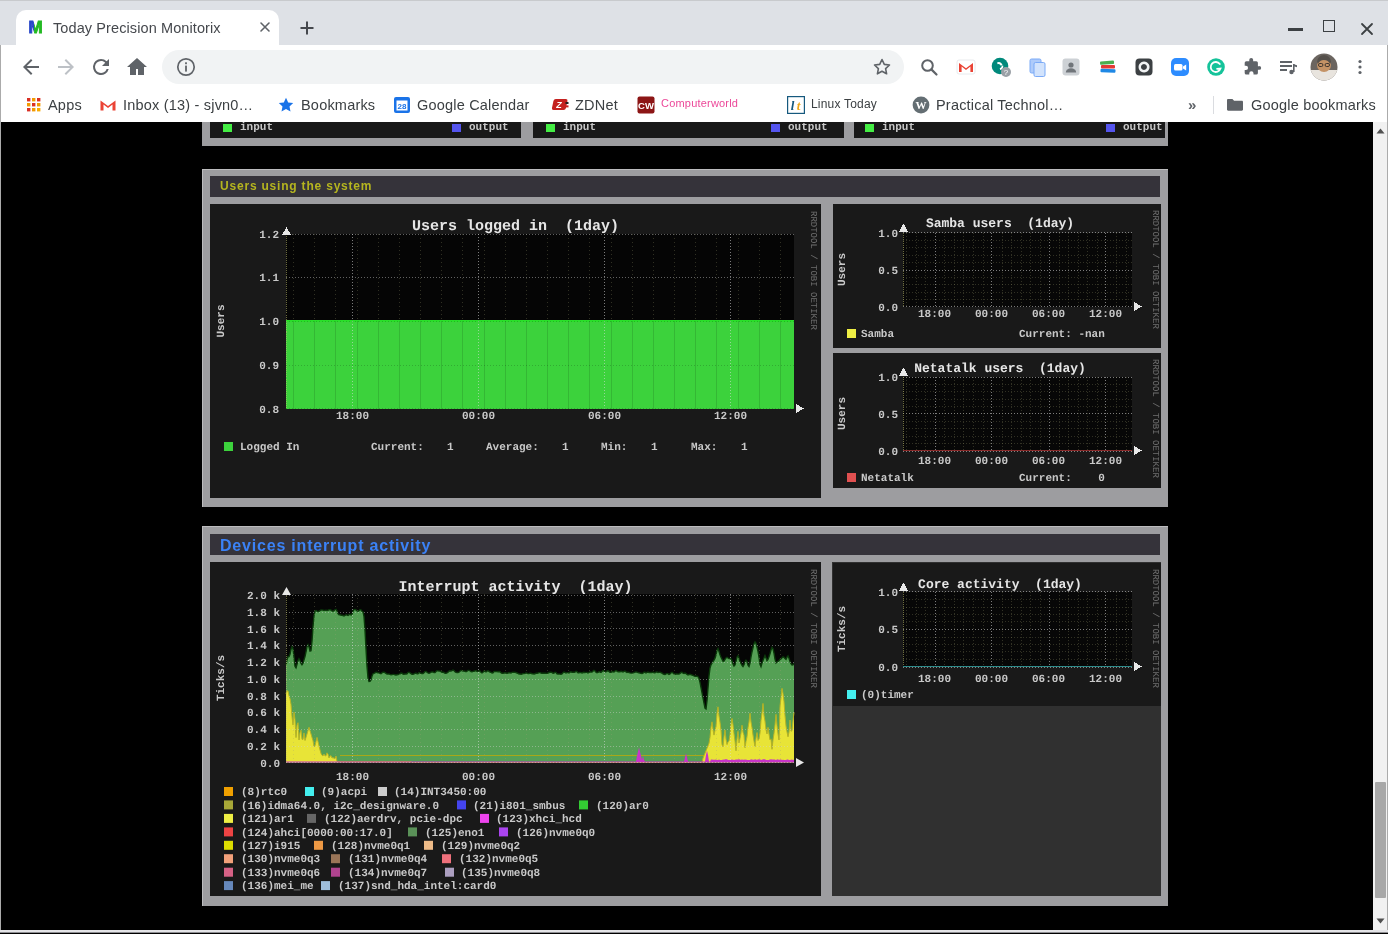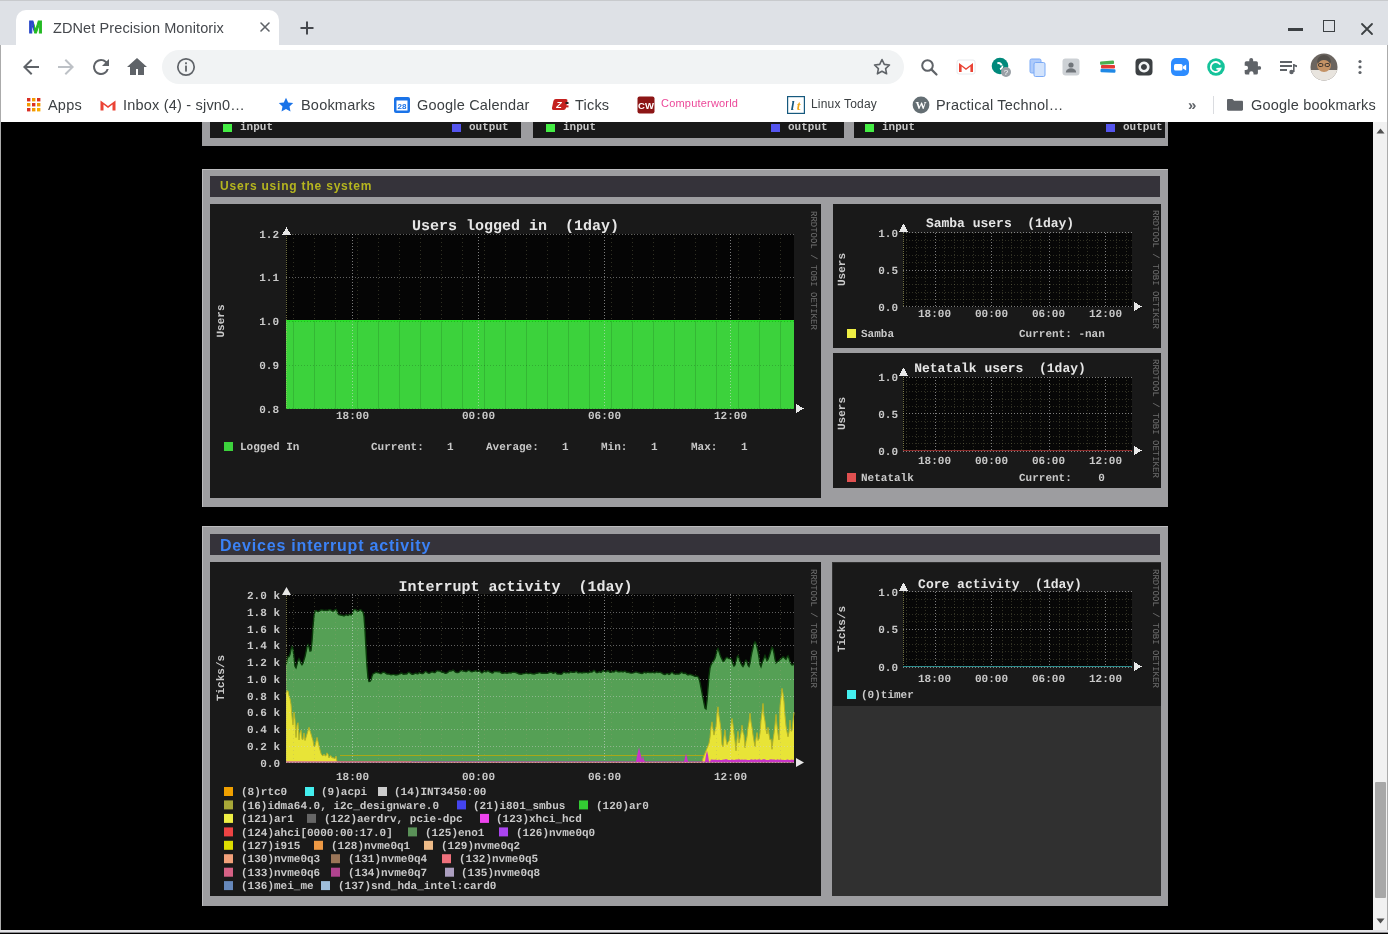--- a/index.html
+++ b/index.html
@@ -413,21 +413,21 @@
     <div style="position:absolute;left:16px;top:10px;width:263px;height:35px;background:#fff;border-radius:10px 10px 0 0"></div>
     <svg width="17" height="17" viewBox="0 0 17 17" style="position:absolute;left:27px;top:18px">
       <defs>
         <linearGradient id="mg" x1="0" x2="1">
           <stop offset="0.38" stop-color="#2746C8"></stop>
           <stop offset="0.38" stop-color="#23B923"></stop>
         </linearGradient>
       </defs>
       <text x="8.5" y="15" font-family="Liberation Sans" font-size="17" font-weight="bold" fill="url(#mg)" stroke="url(#mg)" stroke-width="0.9" text-anchor="middle">M</text>
     </svg>
-    <div style="position:absolute;left:53px;top:20px;font-size:14.5px;color:#45484D;letter-spacing:0.1px">ZDNet Precision Monitorix</div>
+    <div style="position:absolute;left:53px;top:20px;font-size:14.5px;color:#45484D;letter-spacing:0.1px">Today Precision Monitorix</div>
     <svg width="16" height="16" viewBox="0 0 16 16" style="position:absolute;left:257px;top:19px">
       <path d="M4 4 L12 12 M12 4 L4 12" stroke="#5F6368" stroke-width="1.6" stroke-linecap="round"></path>
     </svg>
     <svg width="20" height="20" viewBox="0 0 20 20" style="position:absolute;left:297px;top:18px">
       <path d="M10 3.5 V16.5 M3.5 10 H16.5" stroke="#45484D" stroke-width="2"></path>
     </svg>
     <div style="position:absolute;left:1288px;top:28px;width:15px;height:2.5px;background:#3C4043"></div>
     <div style="position:absolute;left:1323px;top:20px;width:12px;height:12px;border:1.8px solid #3C4043"></div>
     <svg width="18" height="18" viewBox="0 0 18 18" style="position:absolute;left:1358px;top:20px">
       <path d="M4 4 L14 14 M14 4 L4 14" stroke="#3C4043" stroke-width="1.8" stroke-linecap="round"></path>
@@ -538,38 +538,38 @@
         <rect x="7" y="7" width="3.4" height="3.4" fill="#D93025"></rect>
         <rect x="12" y="7" width="3.4" height="3.4" fill="#F29900"></rect>
         <rect x="2" y="12" width="3.4" height="3.4" fill="#D93025"></rect>
         <rect x="7" y="12" width="3.4" height="3.4" fill="#F29900"></rect>
         <rect x="12" y="12" width="3.4" height="3.4" fill="#F9AB00"></rect>
       </svg></div>
     <div style="position:absolute;left:48px;top:97px;font-size:14.5px;letter-spacing:0.2px;color:#3C4043;white-space:nowrap">Apps</div>
     <div style="position:absolute;left:99px;top:96px;width:18px;height:18px"><svg width="18" height="18" viewBox="0 0 18 18" style="">
         <path d="M1.5 14.5 V4.5 l7.5 5.6 L16.5 4.5 v10 h-3 v-6 l-4.5 3.4 L4.5 8.5 v6z" fill="#EA4335"></path>
       </svg></div>
-    <div style="position:absolute;left:123px;top:97px;font-size:14.5px;letter-spacing:0.2px;color:#3C4043;white-space:nowrap">Inbox (4) - sjvn0…</div>
+    <div style="position:absolute;left:123px;top:97px;font-size:14.5px;letter-spacing:0.2px;color:#3C4043;white-space:nowrap">Inbox (13) - sjvn0…</div>
     <div style="position:absolute;left:277px;top:96px;width:18px;height:18px"><svg width="18" height="18" viewBox="0 0 18 18" style="">
         <path d="M9 1.8l2.2 4.6 5 .6-3.7 3.4 1 5-4.5-2.5-4.5 2.5 1-5L1.8 7l5-.6z" fill="#1A73E8"></path>
       </svg></div>
     <div style="position:absolute;left:301px;top:97px;font-size:14.5px;letter-spacing:0.2px;color:#3C4043;white-space:nowrap">Bookmarks</div>
     <div style="position:absolute;left:393px;top:96px;width:18px;height:18px"><svg width="18" height="18" viewBox="0 0 18 18" style="">
         <rect x="1" y="1" width="16" height="16" rx="2" fill="#1A73E8"></rect>
         <rect x="3.5" y="4.5" width="11" height="10" fill="#fff"></rect>
         <text x="9" y="12.6" font-family="Liberation Sans" font-size="8" font-weight="bold" fill="#1A73E8" text-anchor="middle">28</text>
       </svg></div>
     <div style="position:absolute;left:417px;top:97px;font-size:14.5px;letter-spacing:0.2px;color:#3C4043;white-space:nowrap">Google Calendar</div>
     <div style="position:absolute;left:551px;top:96px;width:18px;height:18px"><svg width="18" height="18" viewBox="0 0 18 18" style="">
         <rect x="0.5" y="3" width="14" height="11" rx="2" fill="#C4211F" transform="skewX(-12) translate(3,0)"></rect>
         <text x="8" y="12" font-family="Liberation Sans" font-size="9" font-weight="bold" fill="#fff" text-anchor="middle" font-style="italic">Z</text>
         <rect x="14.5" y="6" width="3" height="2" fill="#222"></rect>
         <rect x="14.5" y="9.4" width="3" height="2" fill="#C4211F"></rect>
       </svg></div>
-    <div style="position:absolute;left:575px;top:97px;font-size:14.5px;letter-spacing:0.2px;color:#3C4043;white-space:nowrap">Ticks</div>
+    <div style="position:absolute;left:575px;top:97px;font-size:14.5px;letter-spacing:0.2px;color:#3C4043;white-space:nowrap">ZDNet</div>
     <div style="position:absolute;left:637px;top:96px;width:18px;height:18px"><svg width="18" height="18" viewBox="0 0 18 18" style="">
         <rect x="0.5" y="0.5" width="17" height="17" rx="2" fill="#8C1515"></rect>
         <text x="9" y="13" font-family="Liberation Sans" font-size="9.5" font-weight="bold" fill="#fff" text-anchor="middle">CW</text>
       </svg></div>
     <div style="position:absolute;left:661px;top:97px;font-size:11px;letter-spacing:0.2px;color:#ec4899;white-space:nowrap">Computerworld</div>
     <div style="position:absolute;left:787px;top:96px;width:18px;height:18px"><svg width="18" height="18" viewBox="0 0 18 18" style="">
         <rect x="0.5" y="0.5" width="17" height="17" fill="#fff" stroke="#16597E" stroke-width="1.4"></rect>
         <text x="5.5" y="13.5" font-family="Liberation Serif" font-size="13" font-weight="bold" font-style="italic" fill="#16597E" text-anchor="middle">l</text>
         <text x="11.5" y="13.5" font-family="Liberation Serif" font-size="13" font-weight="bold" font-style="italic" fill="#F0A818" text-anchor="middle">t</text>
       </svg></div>

